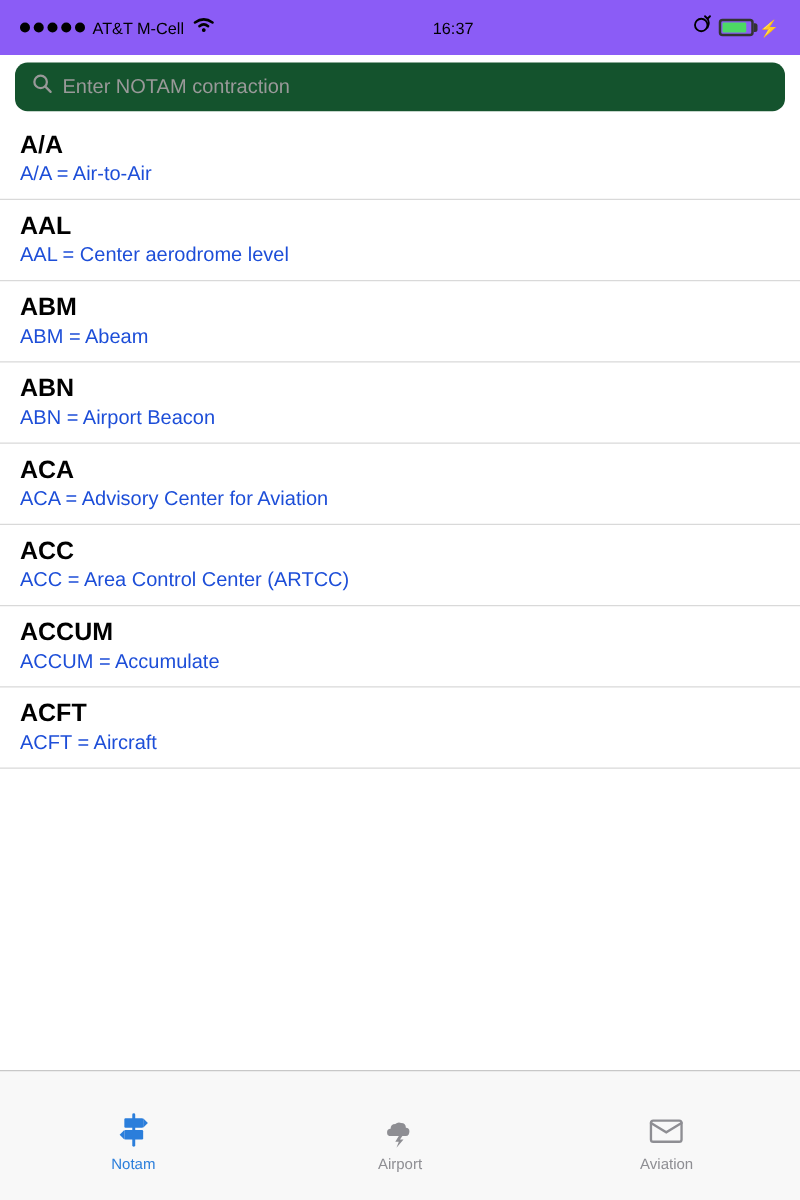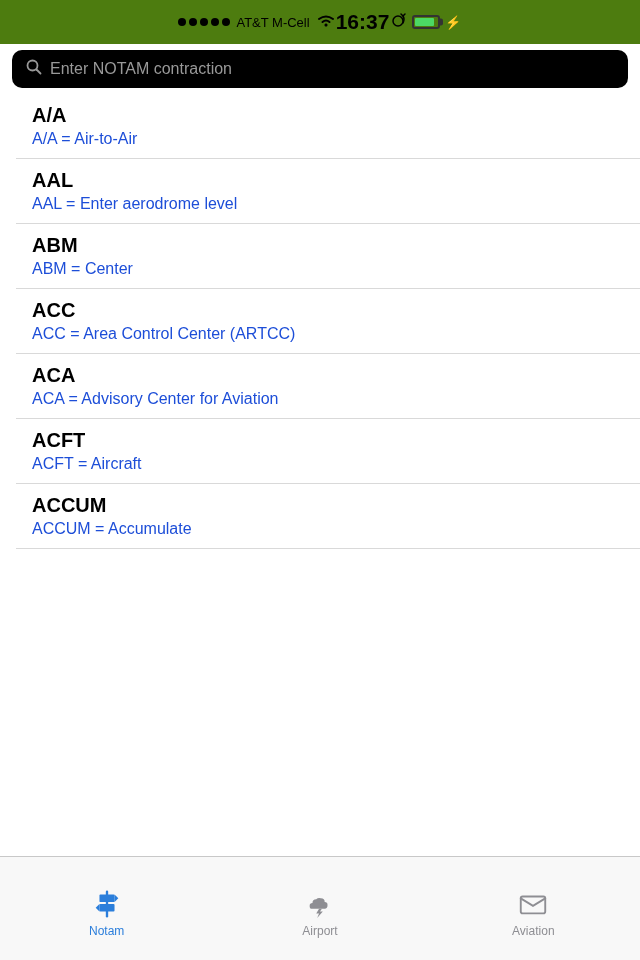--- a/index.html
+++ b/index.html
@@ -10,24 +10,24 @@
       height: 960px;
       font-family: -apple-system, 'Helvetica Neue', Arial, sans-serif;
       background: #fff;
       overflow: hidden;
       position: relative;
     }
 
     
     .status-bar {
       height: 44px;
-      background: #4d7c0f;
-      display: flex;
-      align-items: center;
-      justify-content: center;
+      background: #8b5cf6;
+      display: flex;
+      align-items: center;
+      justify-content: space-between;
       padding: 0 16px;
       font-size: 15px;
       font-weight: 600;
     }
     .status-left {
       display: flex;
       align-items: center;
       gap: 6px;
     }
     .signal-dots {
@@ -41,22 +41,22 @@
       border-radius: 50%;
     }
     .carrier {
       font-size: 13px;
       font-weight: 500;
     }
     .wifi-icon {
       font-size: 16px;
     }
     .status-center {
-      font-size: 21px;
-      font-weight: 700;
+      font-size: 13px;
+      font-weight: 400;
     }
     .status-right {
       display: flex;
       align-items: center;
       gap: 5px;
     }
     .rotate-icon {
       font-size: 15px;
     }
     .battery-container {
@@ -89,42 +89,41 @@
       background: #4cd964;
       border-radius: 1px;
     }
     .lightning {
       font-size: 13px;
       color: #ffd700;
     }
 
     
     .search-bar {
-      background: #000000;
+      background: #14532d;
       margin: 6px 12px;
       border-radius: 10px;
       padding: 9px 14px;
       display: flex;
       align-items: center;
       gap: 8px;
     }
     .search-icon {
       color: #999;
       font-size: 16px;
     }
     .search-placeholder {
       color: #999;
       font-size: 16px;
     }
 
     
     .list-container {
       overflow-y: auto;
       height: calc(960px - 44px - 54px - 83px);
-      margin-left: 16px;
     }
 
     .list-item {
       padding: 10px 16px 10px 16px;
       border-bottom: 1px solid #d9d9d9;
     }
     .item-abbreviation {
       font-size: 20px;
       font-weight: 700;
       color: #000;
@@ -240,41 +239,45 @@
   <span class="search-placeholder">Enter NOTAM contraction</span>
 </div>
 
 <div class="list-container" id="list-container">
 <div class="list-item">
       <div class="item-abbreviation">A/A</div>
       <div class="item-definition">A/A = Air-to-Air</div>
     </div>
     <div class="list-item">
       <div class="item-abbreviation">AAL</div>
-      <div class="item-definition">AAL = Enter aerodrome level</div>
+      <div class="item-definition">AAL = Center aerodrome level</div>
     </div>
     <div class="list-item">
       <div class="item-abbreviation">ABM</div>
-      <div class="item-definition">ABM = Center</div>
+      <div class="item-definition">ABM = Abeam</div>
+    </div>
+    <div class="list-item">
+      <div class="item-abbreviation">ABN</div>
+      <div class="item-definition">ABN = Airport Beacon</div>
+    </div>
+    <div class="list-item">
+      <div class="item-abbreviation">ACA</div>
+      <div class="item-definition">ACA = Advisory Center for Aviation</div>
     </div>
     <div class="list-item">
       <div class="item-abbreviation">ACC</div>
       <div class="item-definition">ACC = Area Control Center (ARTCC)</div>
     </div>
     <div class="list-item">
-      <div class="item-abbreviation">ACA</div>
-      <div class="item-definition">ACA = Advisory Center for Aviation</div>
+      <div class="item-abbreviation">ACCUM</div>
+      <div class="item-definition">ACCUM = Accumulate</div>
     </div>
     <div class="list-item">
       <div class="item-abbreviation">ACFT</div>
       <div class="item-definition">ACFT = Aircraft</div>
-    </div>
-    <div class="list-item">
-      <div class="item-abbreviation">ACCUM</div>
-      <div class="item-definition">ACCUM = Accumulate</div>
     </div>
   </div>
 
 <div class="tab-bar">
   <div class="tab-item tab-active">
     <div class="tab-icon notam-icon-svg">
       <svg width="34" height="34" viewBox="0 0 34 34" fill="none">
 
         <line x1="17" y1="4" x2="17" y2="30" stroke="#2b7edb" stroke-width="2.5" stroke-linecap="round"></line>
 

